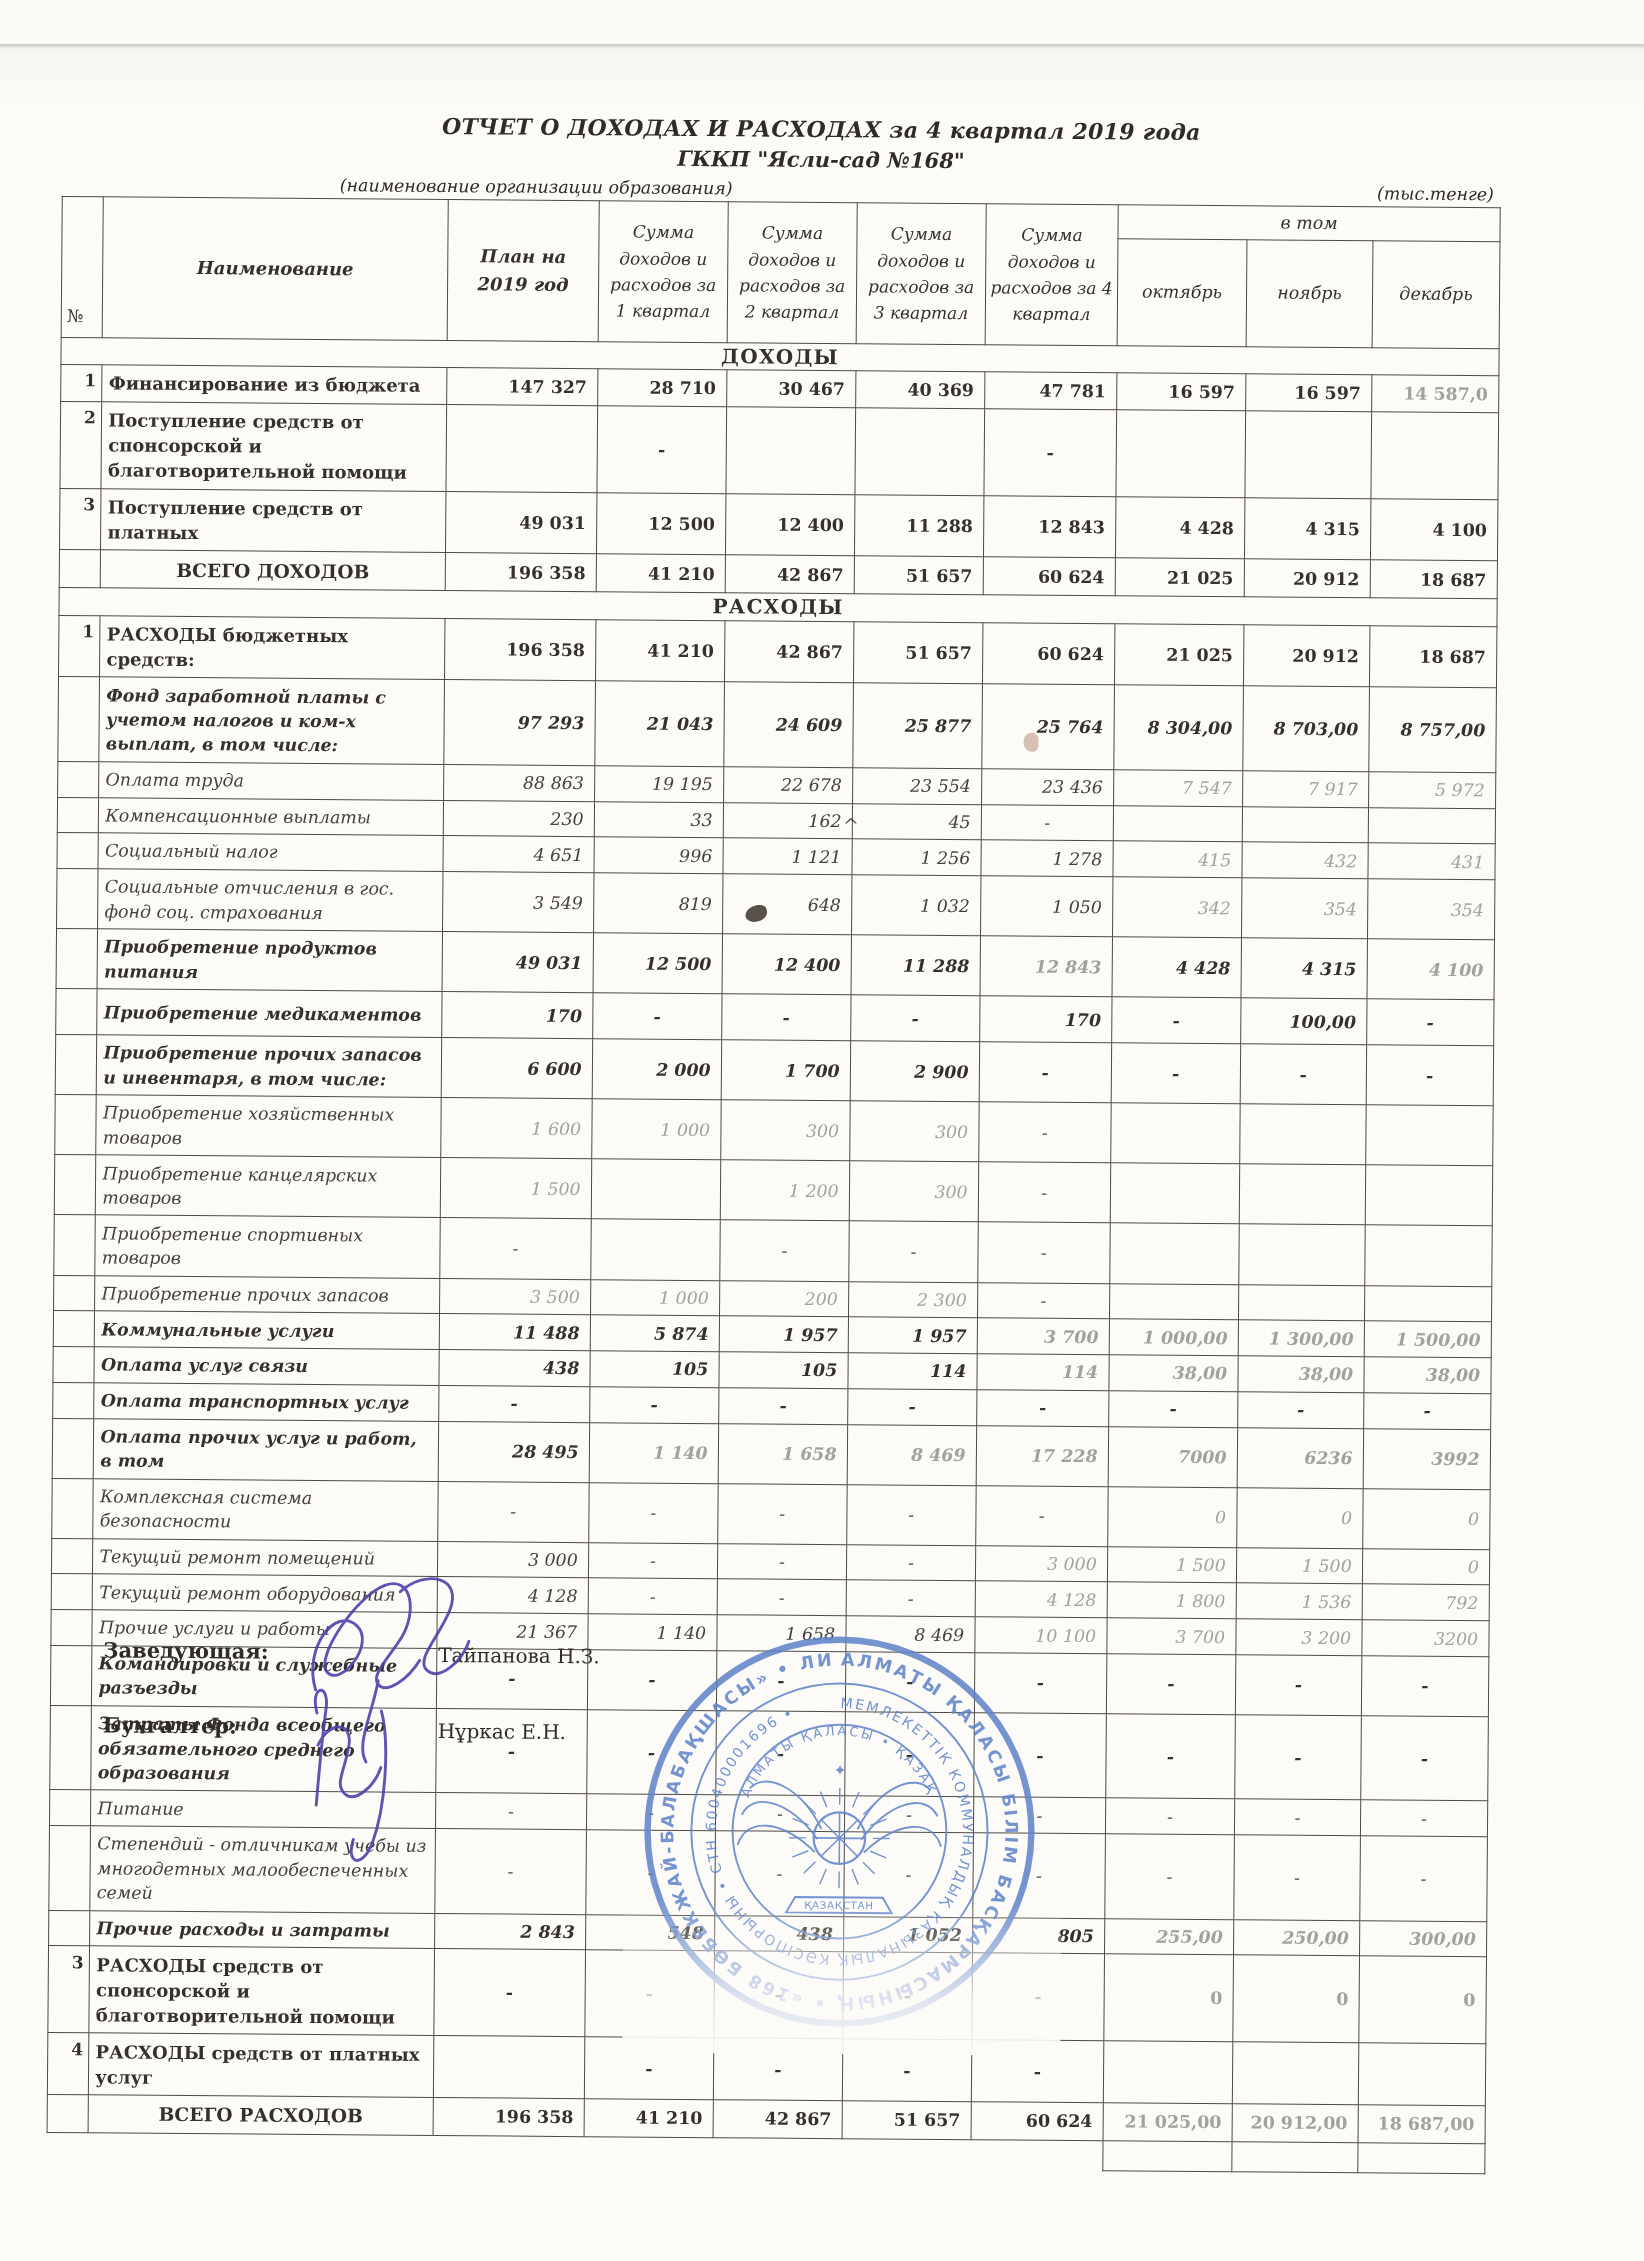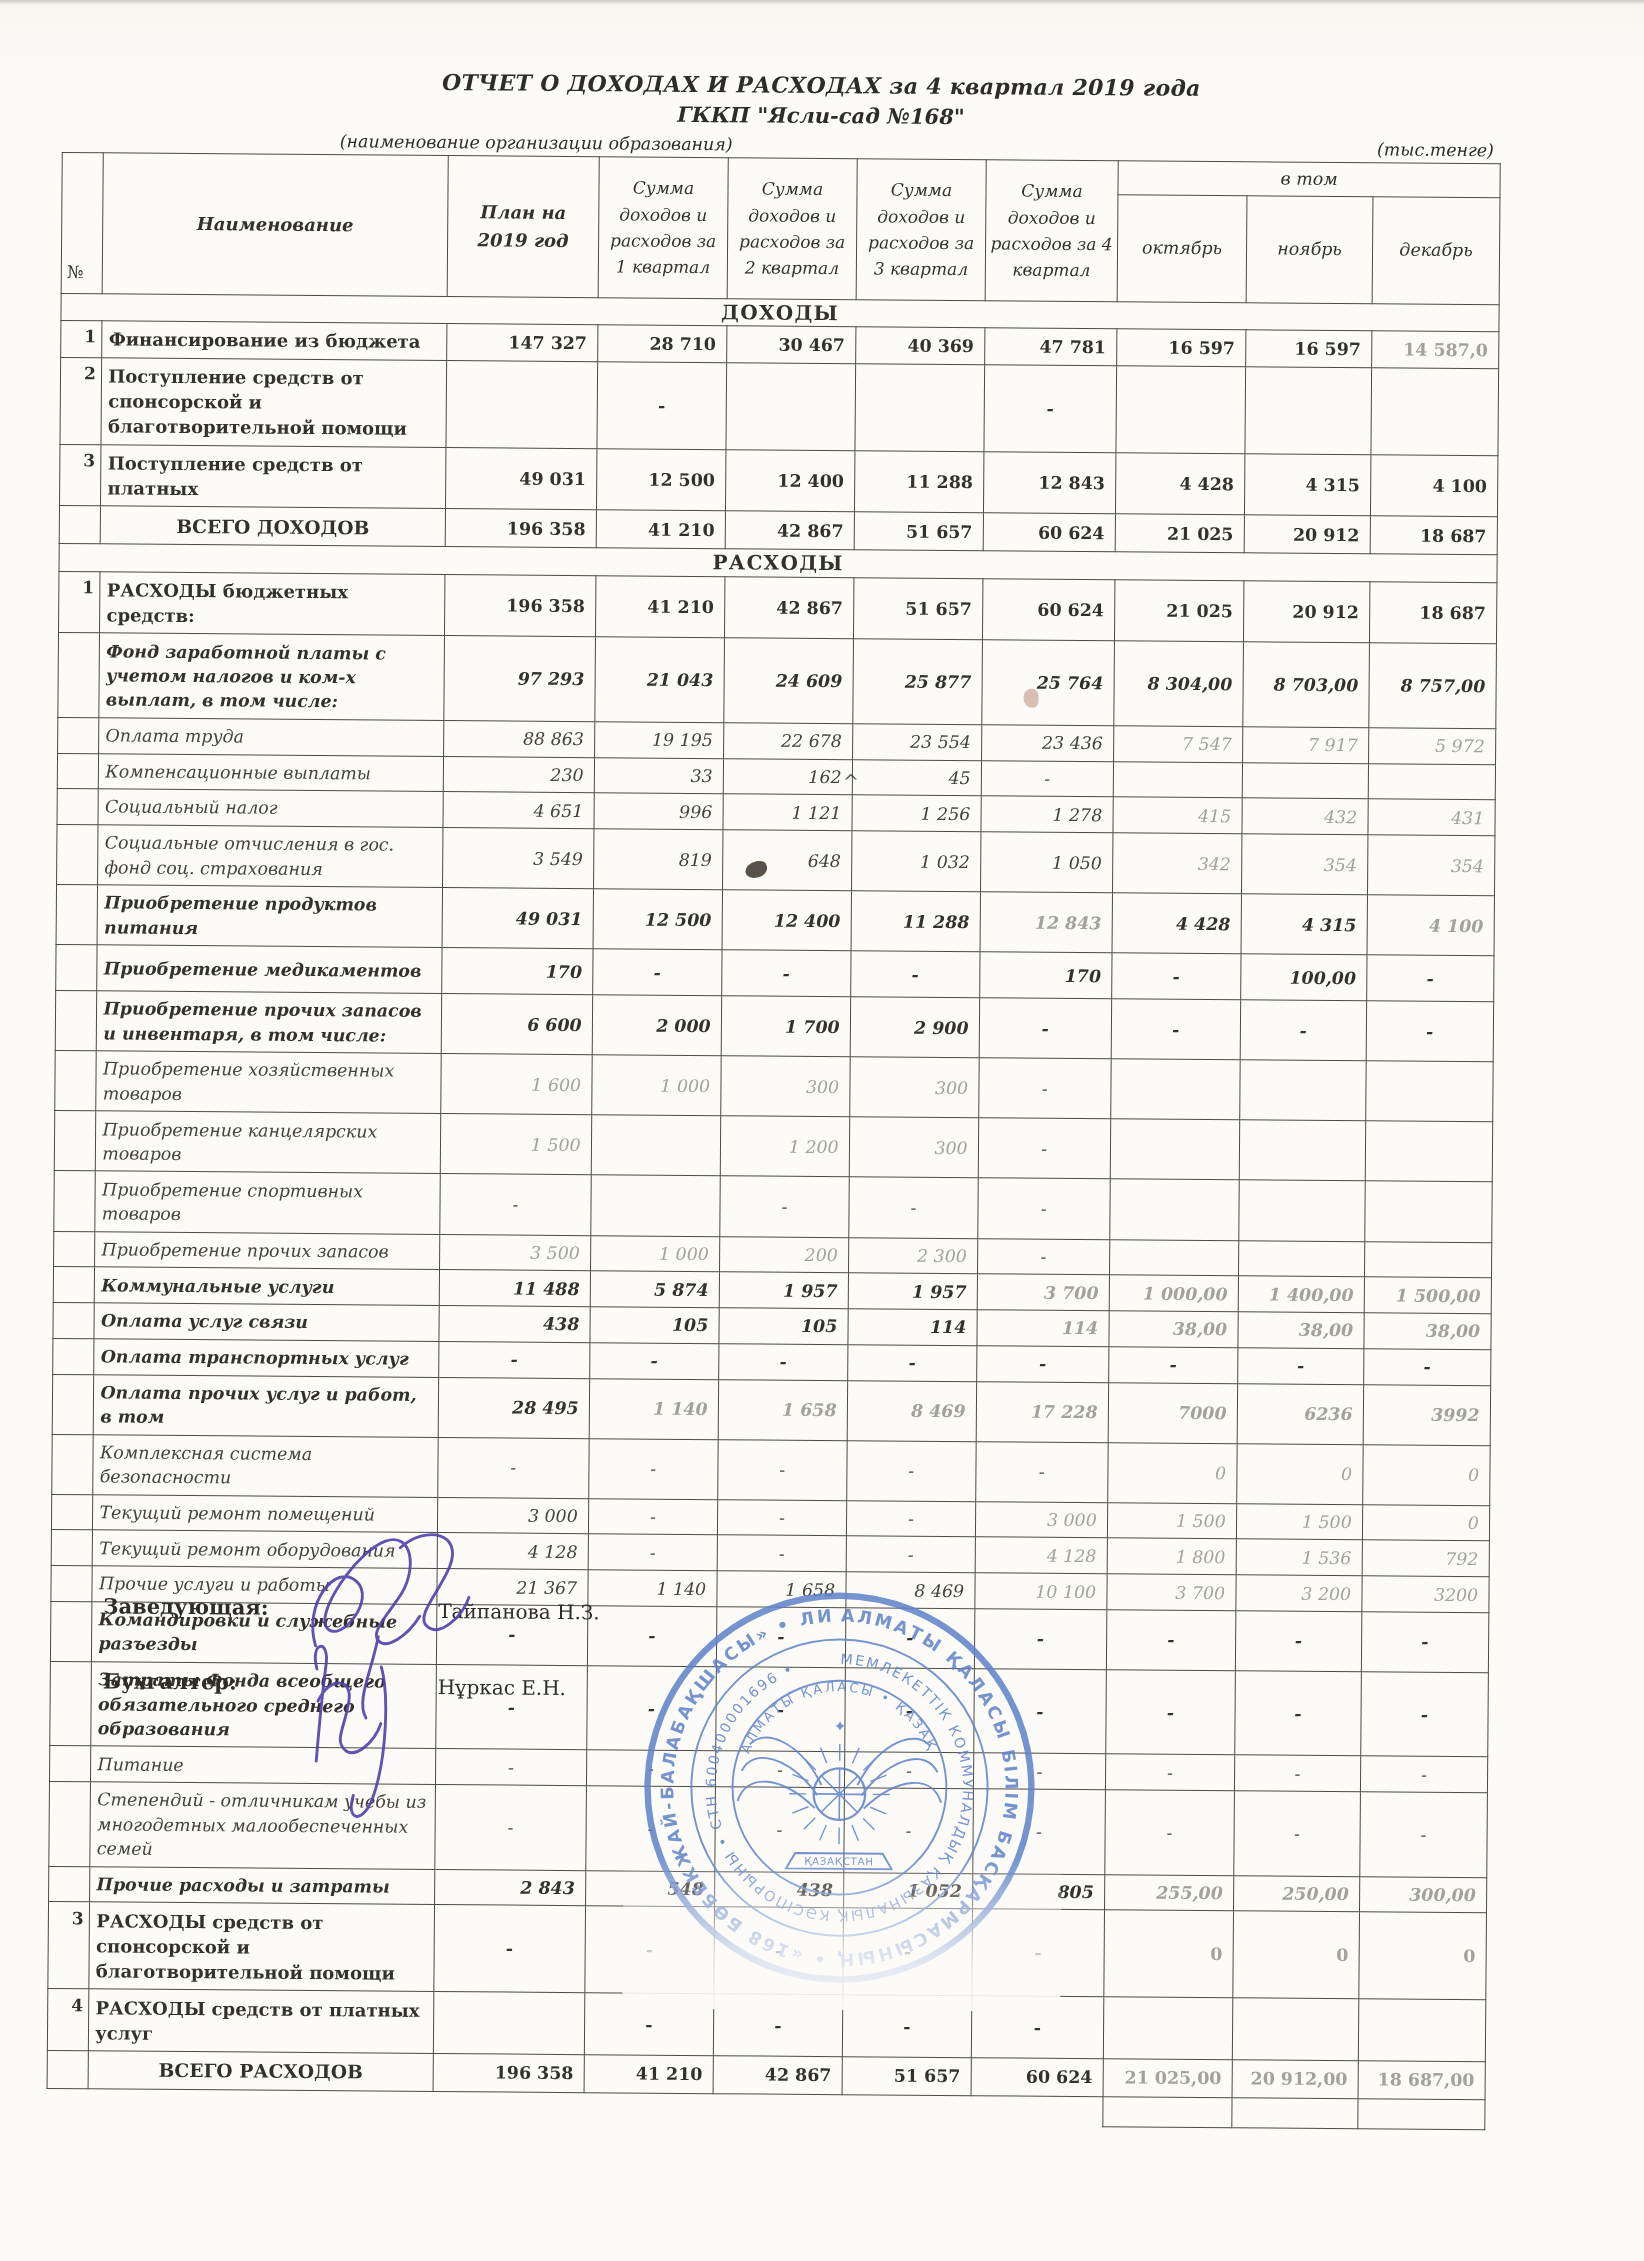--- a/index.html
+++ b/index.html
@@ -4,21 +4,21 @@
 <style>
   html,body{margin:0;padding:0;}
   body{
     width:1644px;height:2261px;
     background:#fbfaf6;
     font-family:"DejaVu Serif", serif;
     color:#2e2b28;
     position:relative;
     overflow:hidden;
   }
-  .page{position:absolute;inset:0;background:linear-gradient(180deg,#f6f5f0 0%,#fcfbf8 3%,#fcfbf8 100%);}
+  .page{position:absolute;inset:0;background:linear-gradient(180deg,#f6f5f0 0%,#fcfbf8 3%,#fcfbf8 100%);margin-top:44px;}
   .scanner-edge{position:absolute;top:0;left:0;right:0;height:4.5px;background:linear-gradient(#c9c8c4,rgba(0,0,0,0));}
   .rot{position:absolute;inset:0;transform:rotate(0.45deg);transform-origin:822px 0;}
 
   
   .doc-title{margin-top:72px;text-align:center;font-weight:bold;font-style:italic;font-size:22px;letter-spacing:0.3px;}
   .doc-org{margin-top:5.2px;text-align:center;font-weight:bold;font-style:italic;font-size:21px;}
   .doc-notes{margin-top:6.4px;display:flex;justify-content:space-between;font-style:italic;font-size:17.4px;}
   .doc-notes .left{margin-left:341px;}
   .doc-notes .right{margin-right:149px;}
 
@@ -332,21 +332,21 @@
           </tr>
           <tr class="bolditalic" style="height: 35px;">
             <td class="num"></td>
             <td class="name">Коммунальные услуги</td>
             <td class="val">11 488</td>
             <td class="val">5 874</td>
             <td class="val">1 957</td>
             <td class="val">1 957</td>
             <td class="val fade">3 700</td>
             <td class="val fade">1 000,00</td>
-            <td class="val fade">1 400,00</td>
+            <td class="val fade">1 300,00</td>
             <td class="val fade">1 500,00</td>
           </tr>
           <tr class="bolditalic" style="height: 32px;">
             <td class="num"></td>
             <td class="name">Оплата услуг связи</td>
             <td class="val">438</td>
             <td class="val">105</td>
             <td class="val">105</td>
             <td class="val">114</td>
             <td class="val fade">114</td>

